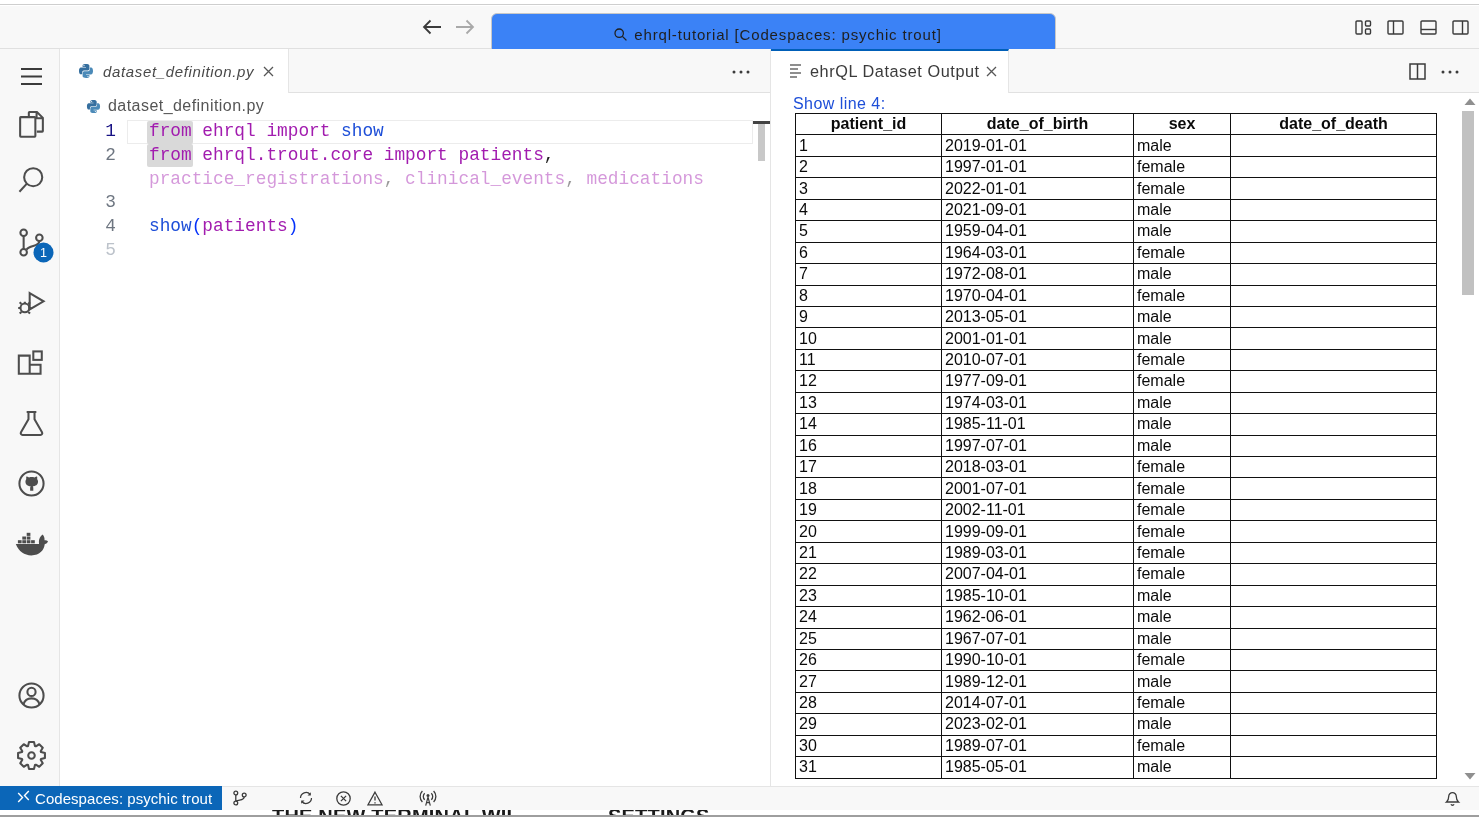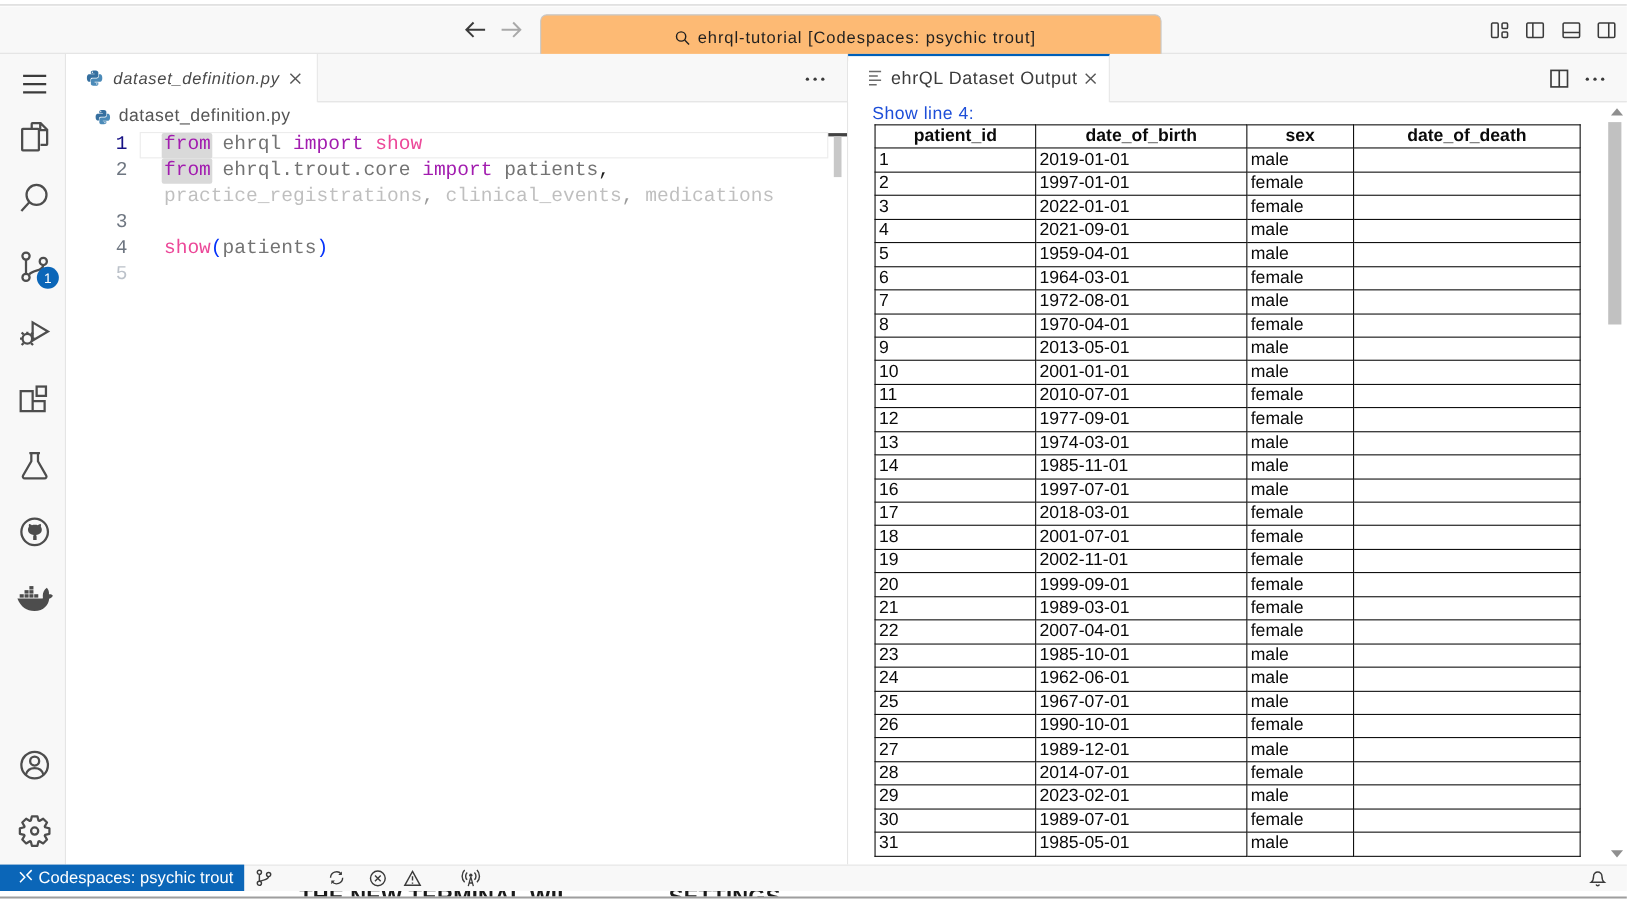--- a/index.html
+++ b/index.html
@@ -3,33 +3,33 @@
 <meta charset="utf-8">
 <style>
 * { margin:0; padding:0; box-sizing:border-box; }
 html,body { width:1479px; height:817px; overflow:hidden; }
 body { font-family:"Liberation Sans", sans-serif; position:relative; background:#fff; }
 .abs { position:absolute; }
 svg { position:absolute; overflow:visible; }
 
 #topwhite { left:0; top:0; width:1479px; height:5px; background:#fff; border-bottom:1px solid #cecece; }
 #titlebar { left:0; top:6px; width:1479px; height:43px; background:#f8f8f8; border-bottom:1px solid #e0e0e0; }
-#cmdcenter { left:491px; top:13px; width:565px; height:43px; padding-left:8px; background:#fdba74; border:1px solid #c8c8c8; border-radius:6px; color:#1f1f1f; font-size:15px; letter-spacing:0.85px; display:flex; align-items:center; justify-content:center; gap:6px; }
+#cmdcenter { left:491px; top:13px; width:565px; height:43px; padding-left:8px; background:#3b82f6; border:1px solid #c8c8c8; border-radius:6px; color:#1f1f1f; font-size:15px; letter-spacing:0.85px; display:flex; align-items:center; justify-content:center; gap:6px; }
 
 #actbar { left:0; top:49px; width:60px; height:737px; background:#f8f8f8; border-right:1px solid #e5e5e5; }
 
 #edtab1 { left:60px; top:49px; width:229px; height:44px; background:#fff; border-right:1px solid #e5e5e5; }
 #edtabs-rest { left:289px; top:49px; width:481px; height:44px; background:#f8f8f8; border-bottom:1px solid #e1e1e1; }
 #tabtext1 { left:103px; top:63px; font-style:italic; font-size:15px; letter-spacing:0.65px; color:#494949; }
 #crumbtext { left:108px; top:97px; font-size:16px; letter-spacing:0.45px; color:#555; }
 .codeline { position:absolute; left:149px; font-family:"Liberation Mono", monospace; font-size:17.8px; line-height:23.84px; white-space:pre; color:#1e1e1e; }
 .lnum { position:absolute; left:56px; width:60px; text-align:right; font-family:"Liberation Mono", monospace; font-size:17.8px; line-height:23.84px; color:#6e7681; }
 .kw { color:#a21caf; }
-.ns { color:#737373; }
-.fn { color:#ec4899;margin-top:28px; }
+.ns { color:#a21caf; }
+.fn { color:#1d4ed8;margin-top:28px; }
 .br { color:#0431fa; }
 .faded { opacity:0.45; }
 #curline { left:127px; top:120px; width:626px; height:24px; border:1px solid #ececec; }
 .wordhl { left:147px; width:46px; height:23px; background:#d9d9d9; border-radius:2px; }
 #edscrollmark { left:753px; top:121px; width:17px; height:2.5px; background:#434343; }
 #edscrollthumb { left:758px; top:123.5px; width:7px; height:37px; background:#c8c8c8; }
 
 #paneldiv { left:770px; top:49px; width:1px; height:737px; background:#e5e5e5; }
 #ptab1 { left:771px; top:49px; width:238px; height:44px; background:#fff; border-top:2.5px solid #005fb8; border-right:1px solid #e5e5e5; }
 #ptabs-rest { left:1009px; top:49px; width:470px; height:44px; background:#f8f8f8; border-bottom:1px solid #e1e1e1; }

